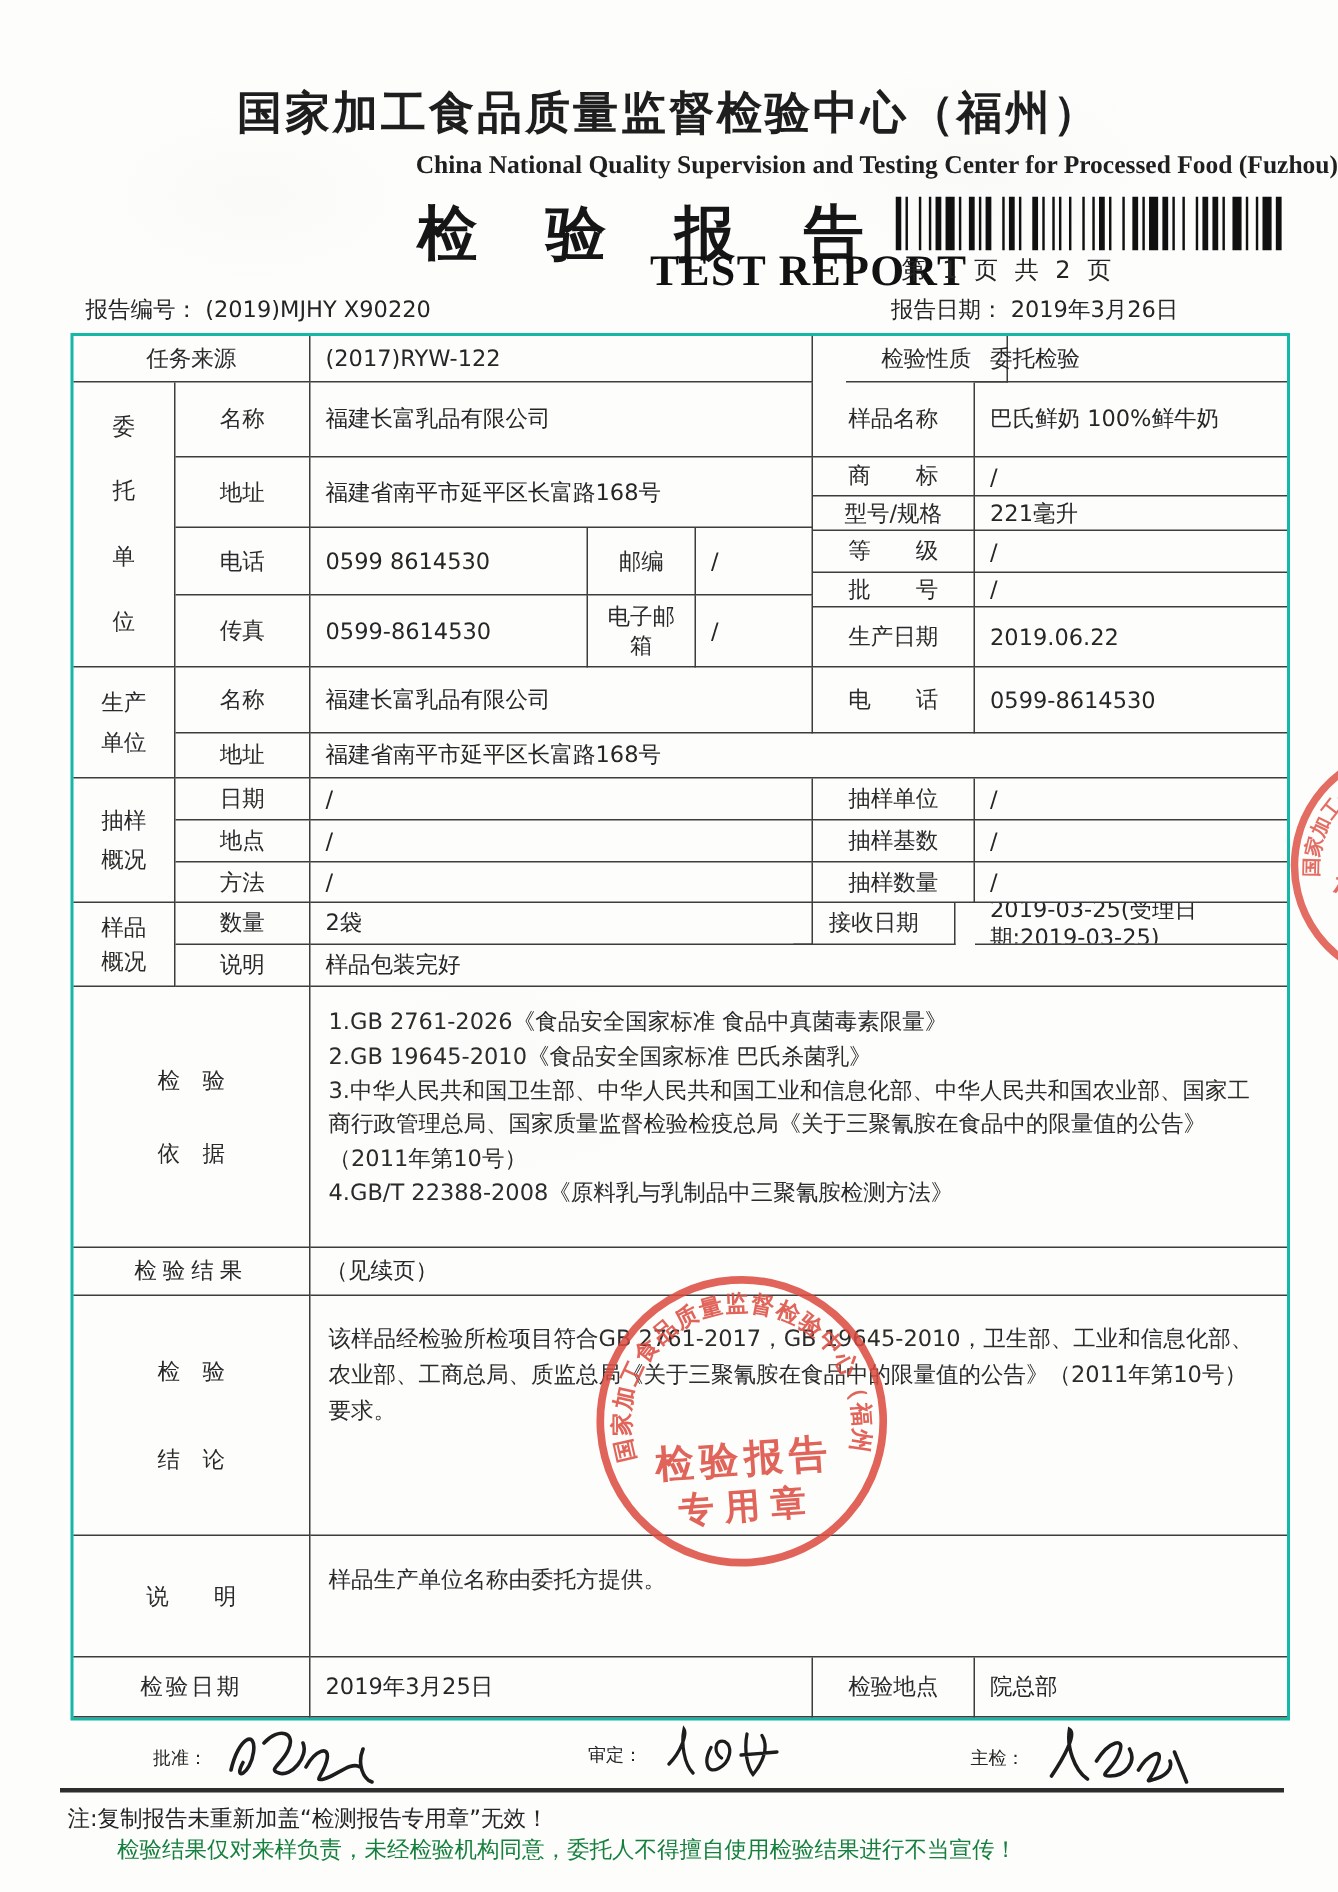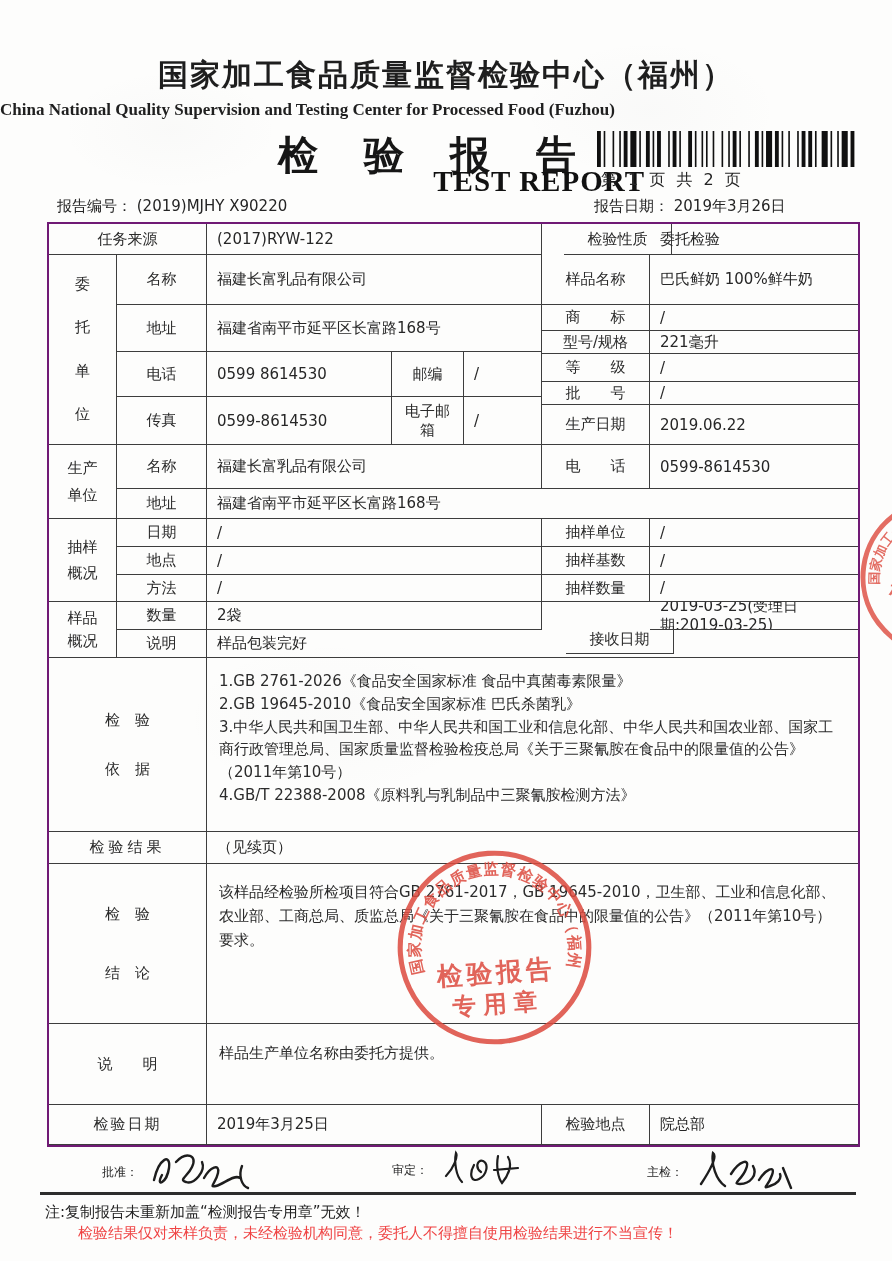--- a/index.html
+++ b/index.html
@@ -6,53 +6,53 @@
   body{background:#ffffff;}
   .page{
     position:relative;width:892px;height:1261px;margin:0 auto;
     background:#fdfdfc;overflow:hidden;
     font-family:"DejaVu Sans","Liberation Sans",sans-serif;
     color:#2b2b2b;
   }
   
   .org-cn{position:absolute;left:0;top:55px;width:892px;text-align:center;
     font-size:30px;font-weight:bold;letter-spacing:2px;color:#1e1e1e;}
-  .org-en{position:absolute;left:0;top:100px;width:892px;text-align:left;
+  .org-en{position:absolute;left:0;top:100px;width:892px;text-align:right;
     font-family:"Liberation Serif",serif;font-size:17px;font-weight:bold;color:#1f1f1f;}
   .rpt-cn{position:absolute;left:225px;top:128px;width:420px;text-align:center;
     font-size:40px;font-weight:bold;letter-spacing:16px;color:#161616;}
   .rpt-en{position:absolute;left:225px;top:165px;width:420px;text-align:right;
     font-family:"Liberation Serif",serif;font-size:29px;font-weight:bold;letter-spacing:1px;color:#111;}
   .barcode{position:absolute;left:597px;top:131px;width:258px;height:36px;}
   .page-info{position:absolute;left:601px;top:170px;font-size:16px;letter-spacing:3px;color:#242424;}
   .rpt-no{position:absolute;left:57px;top:197px;font-size:15px;color:#242424;}
   .rpt-date{position:absolute;left:594px;top:197px;font-size:15px;color:#242424;}
   
   .tbl{position:absolute;left:47px;top:222px;width:809px;height:921px;
-    border:2px solid #701a75;box-sizing:content-box;}
+    border:2px solid #14b8a6;box-sizing:content-box;}
   .c{position:absolute;box-sizing:border-box;border-right:1px solid #3d3d3d;border-bottom:1px solid #3d3d3d;
      font-size:15px;display:flex;align-items:center;overflow:hidden;}
   .lab{justify-content:center;text-align:center;color:#2a2a2a;}
   .val{padding-left:10px;color:#262626;}
   .noR{border-right:none;}
   .vlab span{display:block;text-align:center;word-break:break-all;color:#2a2a2a;}
   .v1 span{width:1.1em;line-height:2.9;}
   .v2 span{width:2.2em;line-height:1.75;}
   .v2s span{width:2.2em;line-height:1.5;}
   .biglab{flex-direction:column;justify-content:center;gap:30px;}
   .blk{display:block;padding:12px 12px 0 12px;line-height:1.52;}
   .blk div{margin:0;}
   
   .seal{position:absolute;pointer-events:none;}
   
   .sigrow{position:absolute;left:47px;top:1148px;width:809px;height:48px;font-size:12px;color:#262626;}
   .sig{position:absolute;display:flex;align-items:center;gap:8px;}
   .rule{position:absolute;left:40px;top:1192px;width:816px;height:3px;background:#2d2d2d;}
   .note1{position:absolute;left:45px;top:1203px;font-size:15px;color:#242424;}
-  .note2{position:absolute;left:78px;top:1224px;font-size:15px;color:#ef4444;}
+  .note2{position:absolute;left:78px;top:1224px;font-size:15px;color:#15803d;}
   .smudge{position:absolute;opacity:.55;pointer-events:none;}
 </style>
 </head>
 <body>
 
 <div class="page">
 
   <div class="smudge" style="left:60px;top:70px;width:220px;height:120px;background:radial-gradient(ellipse at center, rgba(120,125,130,0.05), rgba(0,0,0,0) 70%);"></div>
   <div class="smudge" style="left:520px;top:40px;width:260px;height:140px;background:radial-gradient(ellipse at center, rgba(120,125,130,0.05), rgba(0,0,0,0) 70%);"></div>
   <div class="smudge" style="left:180px;top:640px;width:300px;height:160px;background:radial-gradient(ellipse at center, rgba(120,125,130,0.04), rgba(0,0,0,0) 70%);"></div>
@@ -167,21 +167,21 @@
     <div class="c lab" style="left:68px;top:351px;width:90px;height:27px;">方法</div>
     <div class="c val" style="left:158px;top:351px;width:335px;height:27px;">/</div>
     <div class="c lab" style="left:493px;top:351px;width:108px;height:27px;">抽样数量</div>
     <div class="c val noR" style="left:601px;top:351px;width:208px;height:27px;">/</div>
 
     <div class="c lab vlab v2s" style="left:0;top:378px;width:68px;height:56px;">
         <span>样品概况</span>
       </div>
     <div class="c lab" style="left:68px;top:378px;width:90px;height:28px;">数量</div>
     <div class="c val" style="left:158px;top:378px;width:335px;height:28px;">2袋</div>
-    <div class="c lab" style="left:517px;top:378px;width:108px;height:28px;margin-top:24px;">接收日期</div>
+    <div class="c lab" style="left:480px;top:378px;width:108px;height:28px;">接收日期</div>
     <div class="c val noR" style="left:601px;top:378px;width:208px;height:28px;">2019-03-25(受理日期:2019-03-25)</div>
     <div class="c lab" style="left:68px;top:406px;width:90px;height:28px;">说明</div>
     <div class="c val noR" style="left:158px;top:406px;width:651px;height:28px;">样品包装完好</div>
 
     <div class="c lab biglab" style="left:0;top:434px;width:158px;height:174px;">
       <div>检　验</div>
       <div>依　据</div>
     </div>
     <div class="c noR" style="left:158px;top:434px;width:651px;height:174px;align-items:flex-start;">
       <div class="blk">

